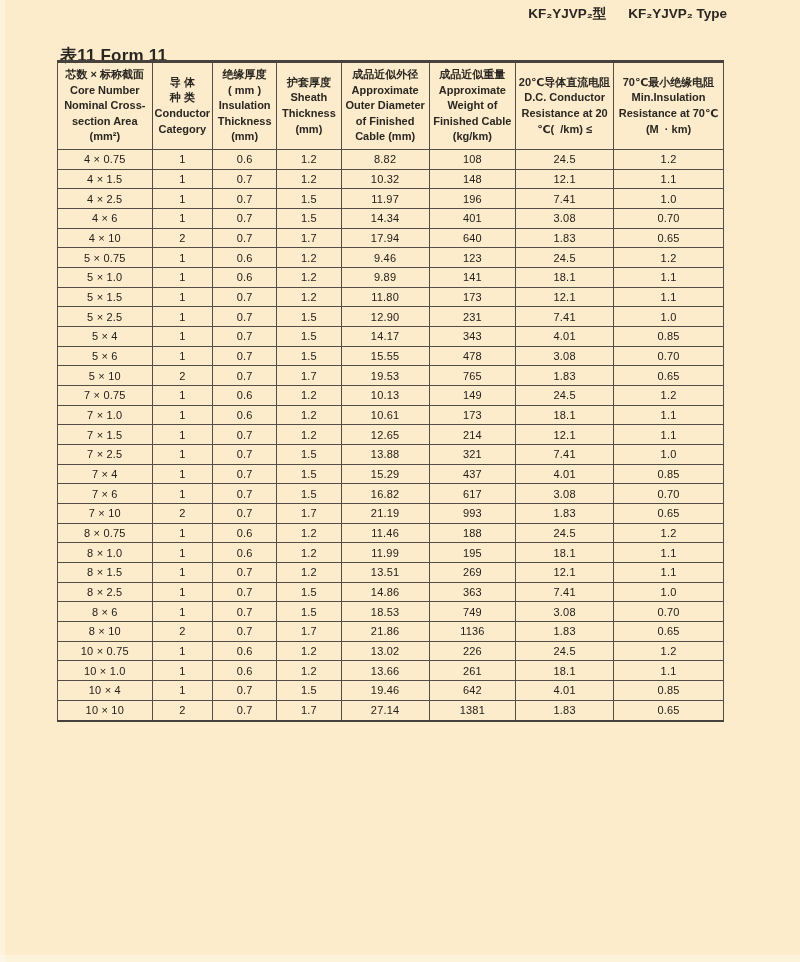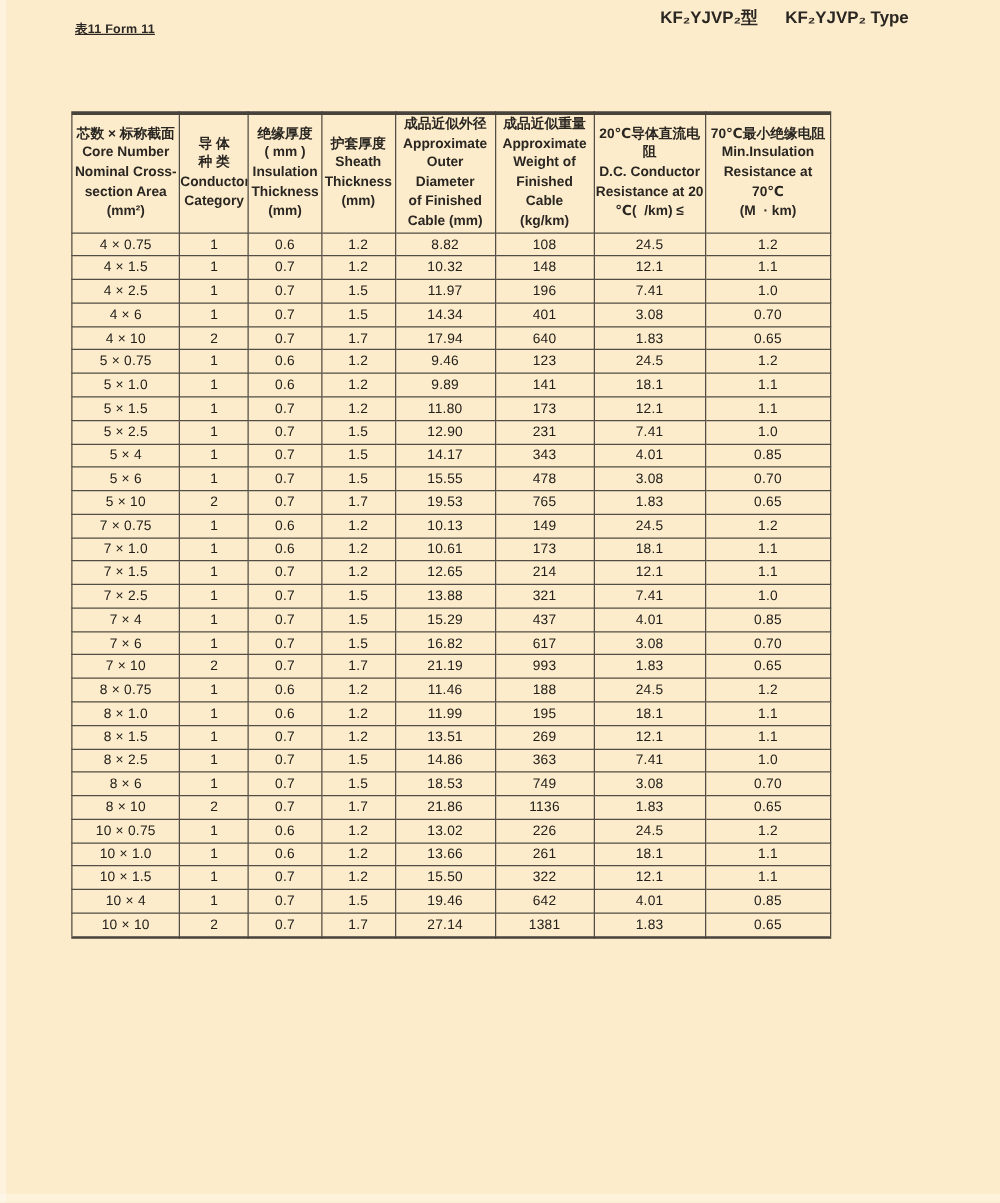--- a/index.html
+++ b/index.html
@@ -20,41 +20,39 @@
     position: absolute; left: 0; top: 0; width: 5px; height: 100%;
     background: rgba(255,255,255,0.35);
   }
   .edge-bottom {
     position: absolute; left: 0; bottom: 0; width: 100%; height: 7px;
     background: rgba(255,255,255,0.30);
   }
   .form-label {
     position: absolute;
     left: 60px;
-    top: 16px;
-    font-size: 10px;
+    top: 44px;
+    font-size: 17px;
     font-weight: 700;
     letter-spacing: 0.2px;
-    text-decoration: underline;
   }
   .type-label {
     position: absolute;
     top: 5px;
     right: 73px;
     font-size: 13.5px;
     font-weight: 700;
     white-space: pre;
   }
   .type-label .gap { display: inline-block; width: 22px; }
   .spec-table-wrap {
     position: absolute;
     left: 57px;
     top: 60px;
-    width: 608px;
-    margin-top: 29px;
+    width: 667px;
   }
   table.spec-table {
     width: 100%;
     height: 662px;
     border-collapse: collapse;
     table-layout: fixed;
     border-top: 3px solid #47433c;
     border-bottom: 2.5px solid #47433c;
   }
   .spec-table th,
@@ -415,30 +413,20 @@
           <td>10 × 1.0</td>
           <td>1</td>
           <td>0.6</td>
           <td>1.2</td>
           <td>13.66</td>
           <td>261</td>
           <td>18.1</td>
           <td>1.1</td>
         </tr>
         <tr>
-          <td>10 × 1.5</td>
-          <td>1</td>
-          <td>0.7</td>
-          <td>1.2</td>
-          <td>15.50</td>
-          <td>322</td>
-          <td>12.1</td>
-          <td>1.1</td>
-        </tr>
-        <tr>
           <td>10 × 4</td>
           <td>1</td>
           <td>0.7</td>
           <td>1.5</td>
           <td>19.46</td>
           <td>642</td>
           <td>4.01</td>
           <td>0.85</td>
         </tr>
         <tr>

